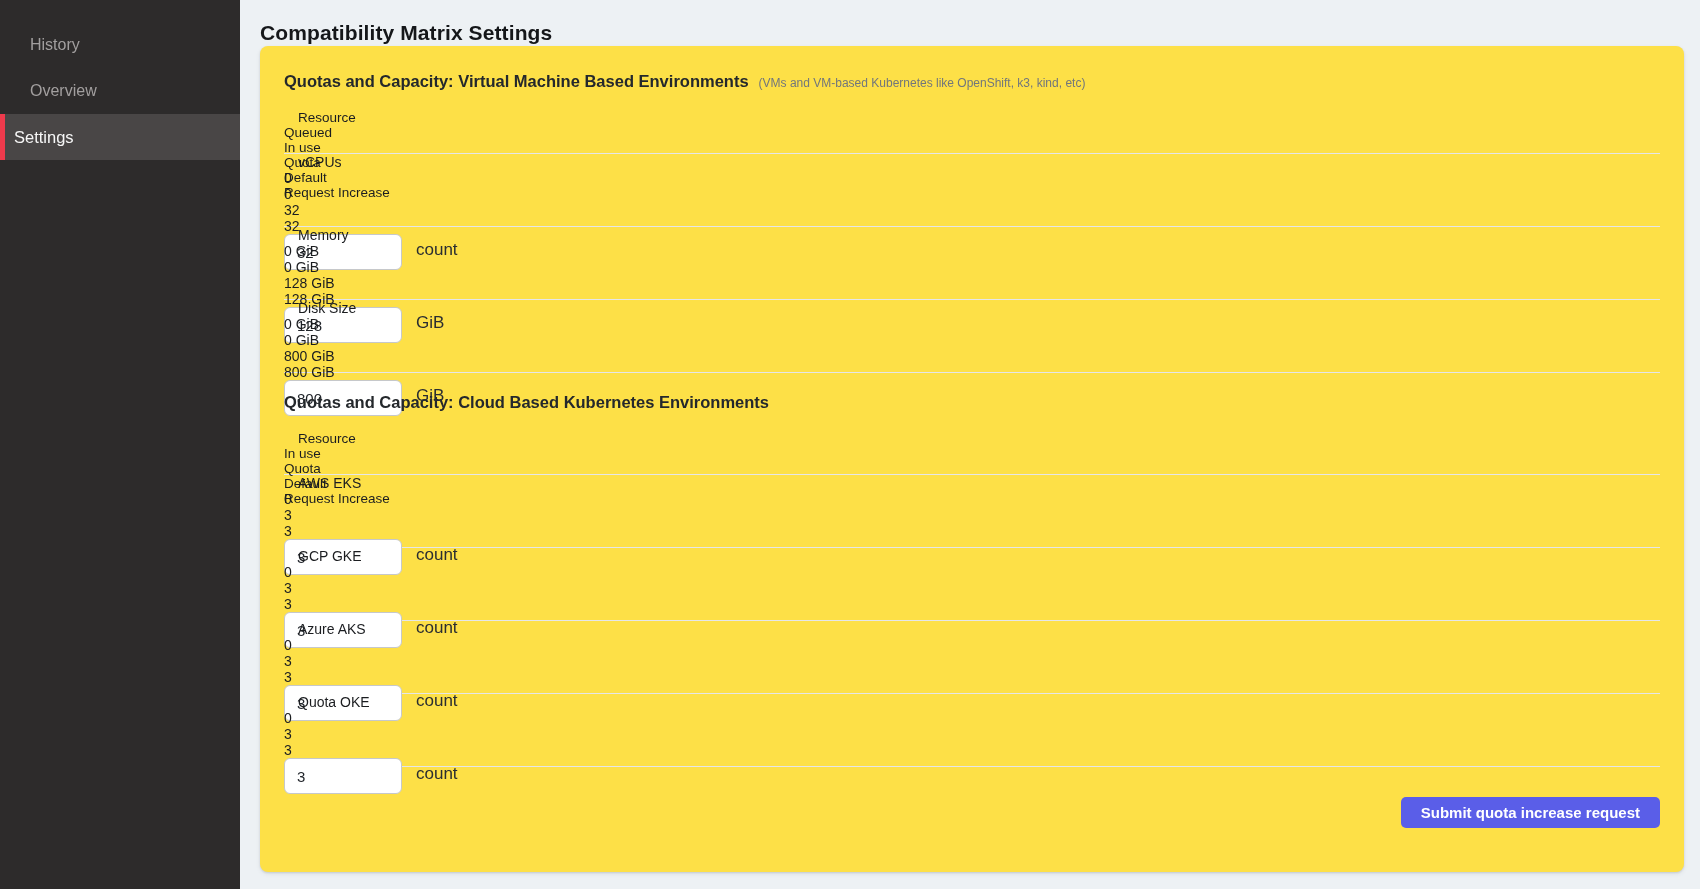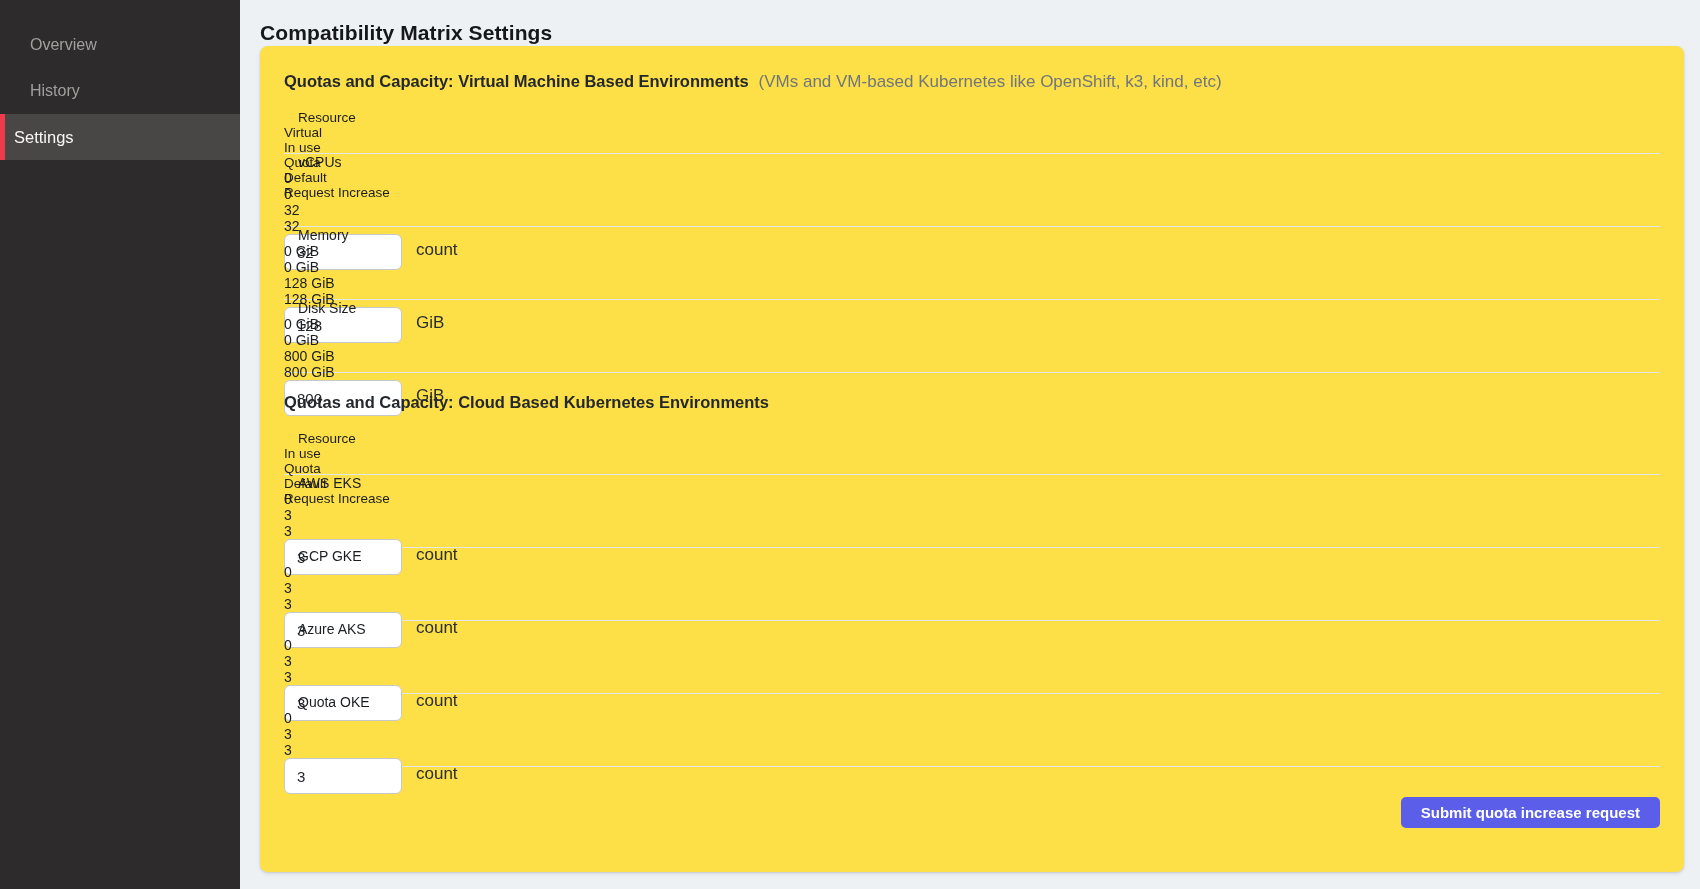--- a/index.html
+++ b/index.html
@@ -47,21 +47,21 @@
     padding:26px 24px 36px;
   }
 
   
   .quota-section + .quota-section { margin-top:20px; }
   .section-title-row {
     height:30px; margin-bottom:8px;
     display:flex; align-items:baseline; gap:10px;
   }
   .section-title { font-size:16.5px; font-weight:700; color:#24282c; }
-  .section-subtitle { font-size:17px; color:#71767c; }
+  .section-subtitle { font-size:12px; color:#71767c; }
 
   .qtable .row {
     display:grid; align-items:center;
     border-bottom:1px solid #e5e6e8;
   }
   .cols6 { grid-template-columns:267px 236px 202px 235px 237px auto; }
   .cols5 { grid-template-columns:382px 257px 253px 282px auto; }
   .thead { height:44px; font-size:13.5px; font-weight:400; color:#1b1d20; }
   .trow  { height:73px; font-size:14px; color:#1b1d20; }
   .cell:first-child { padding-left:14px; }
@@ -87,24 +87,24 @@
     height:31px; padding:0 20px; cursor:pointer;
   }
 </style>
 </head>
 <body>
 
 <div class="app">
   <nav class="sidebar">
     <div id="sidebar-items">
         <div class="side-item">
+          <span>History</span>
+        </div>
+        <div class="side-item">
           <span>Overview</span>
-        </div>
-        <div class="side-item">
-          <span>History</span>
         </div>
         <div class="side-item active">
           <span class="accent"></span>
           <span>Settings</span>
         </div>
       </div>
   </nav>
 
   <main class="main">
     <h1 class="page-title">Compatibility Matrix Settings</h1>
@@ -112,21 +112,21 @@
     <div class="card">
       <div id="sections">
           <section class="quota-section">
             <div class="section-title-row">
               <span class="section-title">Quotas and Capacity: Virtual Machine Based Environments</span>
               <span class="section-subtitle">(VMs and VM-based Kubernetes like OpenShift, k3, kind, etc)</span>
             </div>
             <div class="qtable cols6">
               <div class="row thead">
                 <div class="cell">Resource</div>
-                <div class="cell">Virtual</div>
+                <div class="cell">Queued</div>
                 <div class="cell">In use</div>
                 <div class="cell">Quota</div>
                 <div class="cell">Default</div>
                 <div class="cell">Request Increase</div>
               </div>
               <div class="row trow">
                 <div class="cell resource">vCPUs</div>
                 <div class="cell">0</div>
                 <div class="cell">0</div>
                 <div class="cell">32</div>

